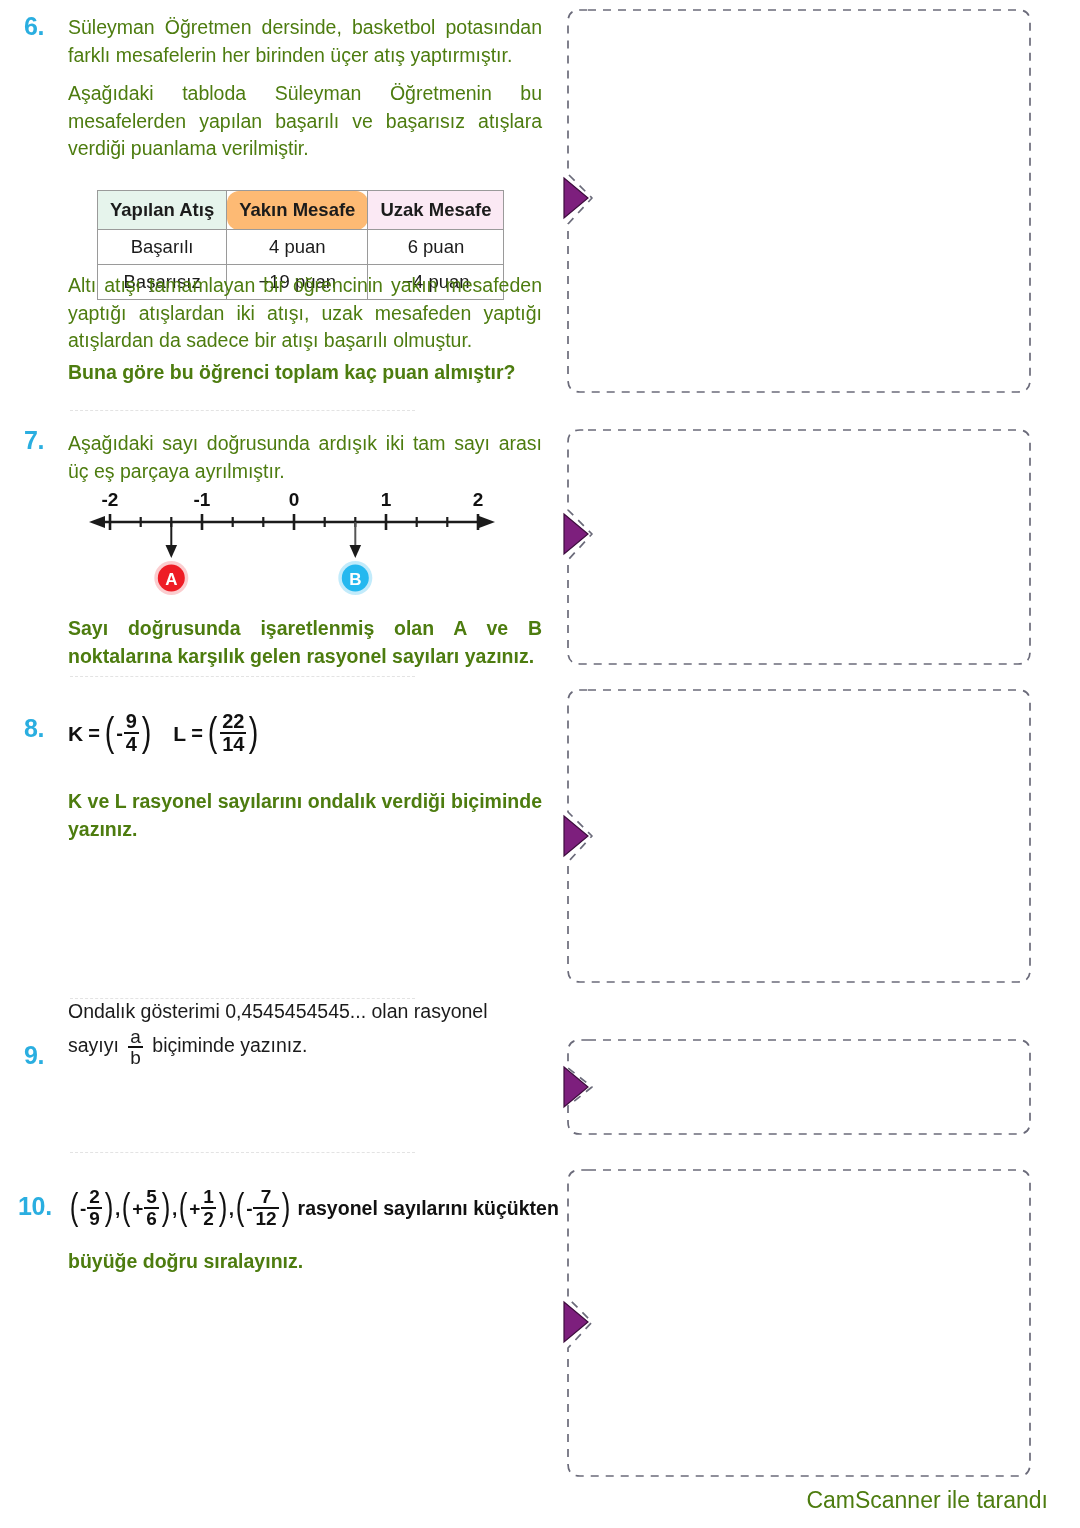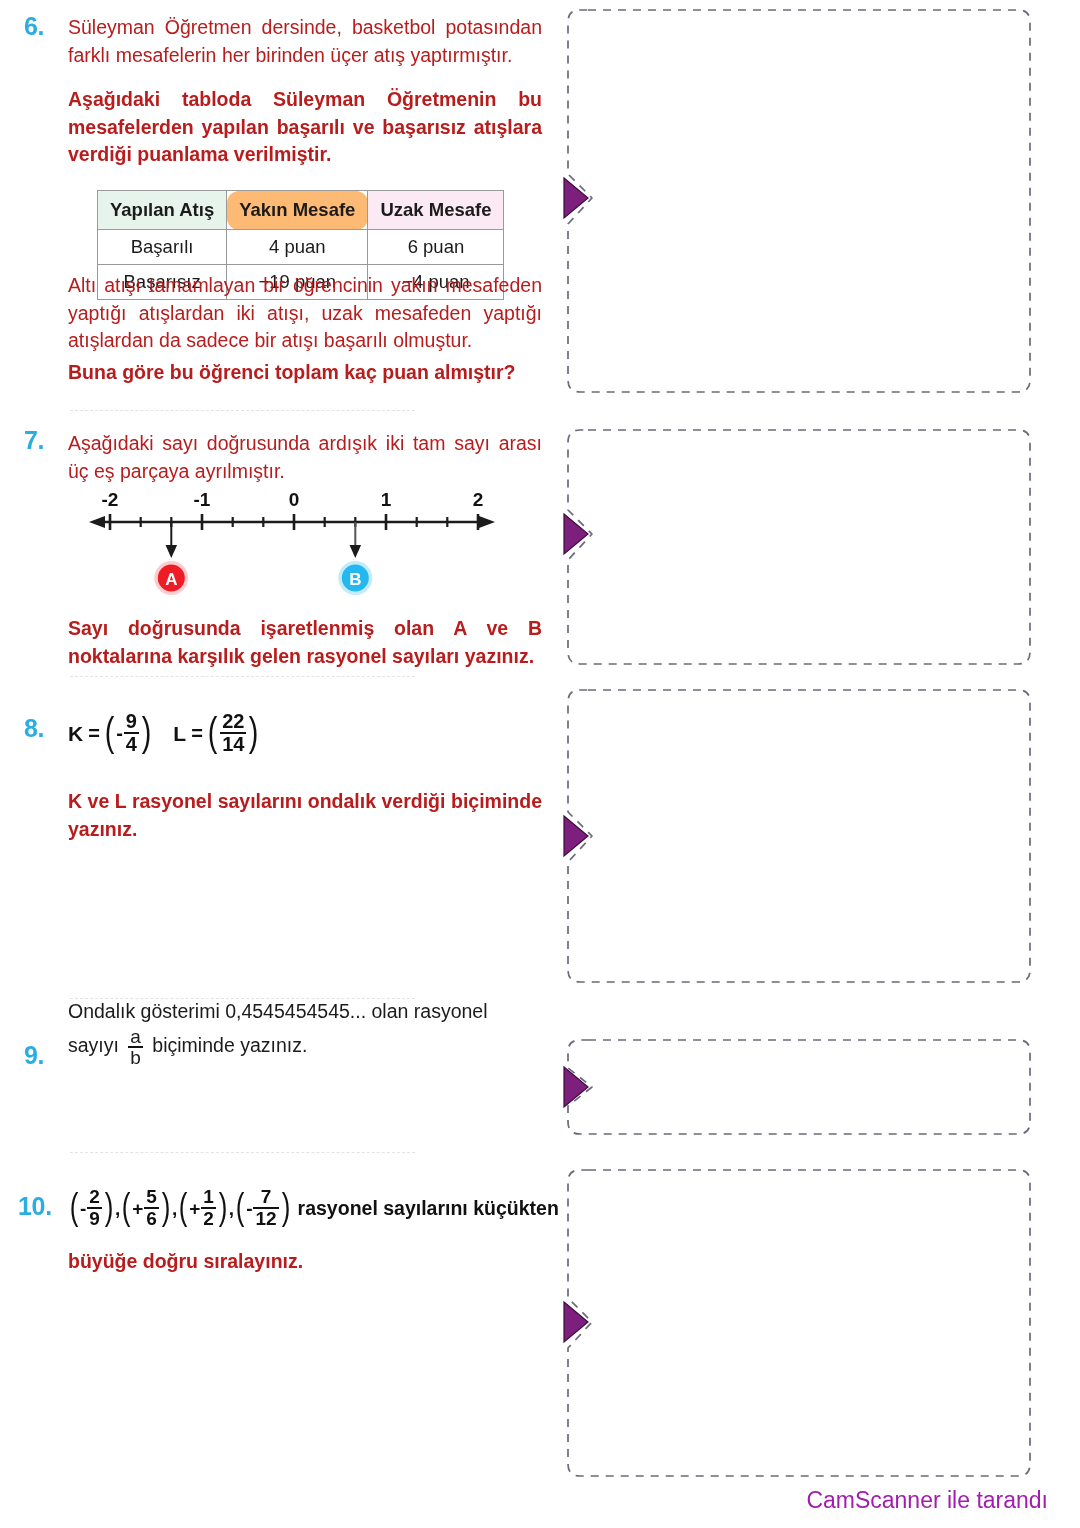--- a/index.html
+++ b/index.html
@@ -11,21 +11,21 @@
   .page{position:absolute;inset:0;}
 
   
   .qnum{
     position:absolute;font-weight:bold;font-size:25px;color:#2aaee0;
     letter-spacing:-0.3px;line-height:1;
   }
 
   
   .qtext{
-    position:absolute;font-size:19.5px;line-height:1.42;color:#b91c1c;
+    position:absolute;font-size:19.5px;line-height:1.42;color:#4d7c0f;
     text-align:justify;
   }
   .qtext.bold{font-weight:bold;}
   .justif{text-align:justify;text-align-last:left;}
 
   
   .tbl{
     position:absolute;border-collapse:collapse;
     font-size:18.5px;
   }
@@ -66,34 +66,34 @@
   .sep{
     position:absolute;height:0;border-top:1.5px dashed #e3e3e3;
   }
 
   
   .abox{position:absolute;}
   .abox svg{display:block;overflow:visible;}
 
   
   .footer{
-    position:absolute;font-size:23px;color:#a21caf;
+    position:absolute;font-size:23px;color:#4d7c0f;
     font-family:"Liberation Sans","DejaVu Sans",sans-serif;
   }
 </style>
 </head>
 <body>
 
 <div class="page">
 
   <div class="qnum" style="left:24px;top:14px;">6.</div>
 
   <div class="qtext justif" style="left:68px;top:14px;width:474px;">Süleyman Öğretmen dersinde, basketbol potasından farklı mesafelerin her birinden üçer atış yaptırmıştır.</div>
 
-  <div class="qtext justif" style="left:68px;top:86px;width:474px;font-weight:bold;">Aşağıdaki tabloda Süleyman Öğretmenin bu mesafelerden yapılan başarılı ve başarısız atışlara verdiği puanlama verilmiştir.</div>
+  <div class="qtext justif" style="left:68px;top:80px;width:474px;">Aşağıdaki tabloda Süleyman Öğretmenin bu mesafelerden yapılan başarılı ve başarısız atışlara verdiği puanlama verilmiştir.</div>
 
   <table class="tbl" style="left:97px;top:162px;margin-top:28px;">
     <thead>
       <tr>
         <th class="th1">Yapılan Atış</th>
         <th class="th2">Yakın Mesafe</th>
         <th class="th3">Uzak Mesafe</th>
       </tr>
     </thead>
     <tbody>

